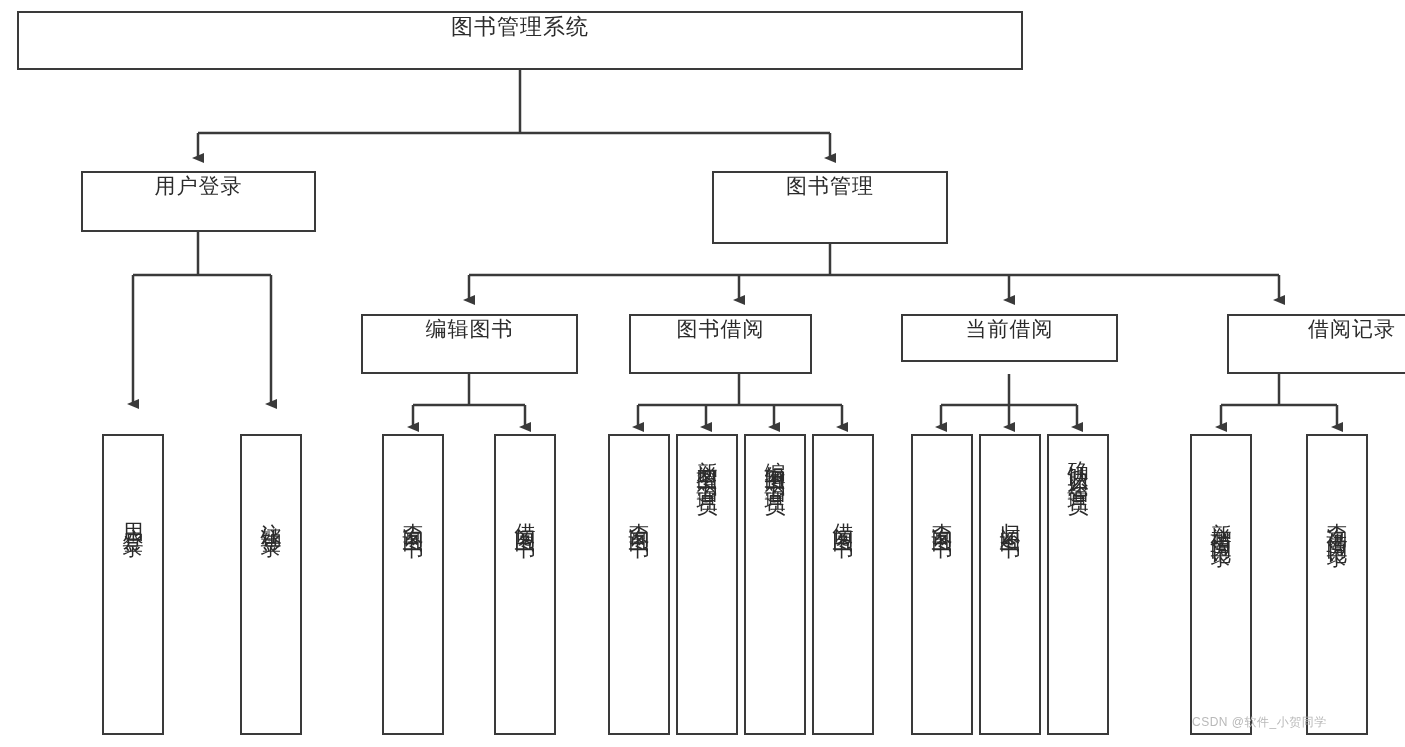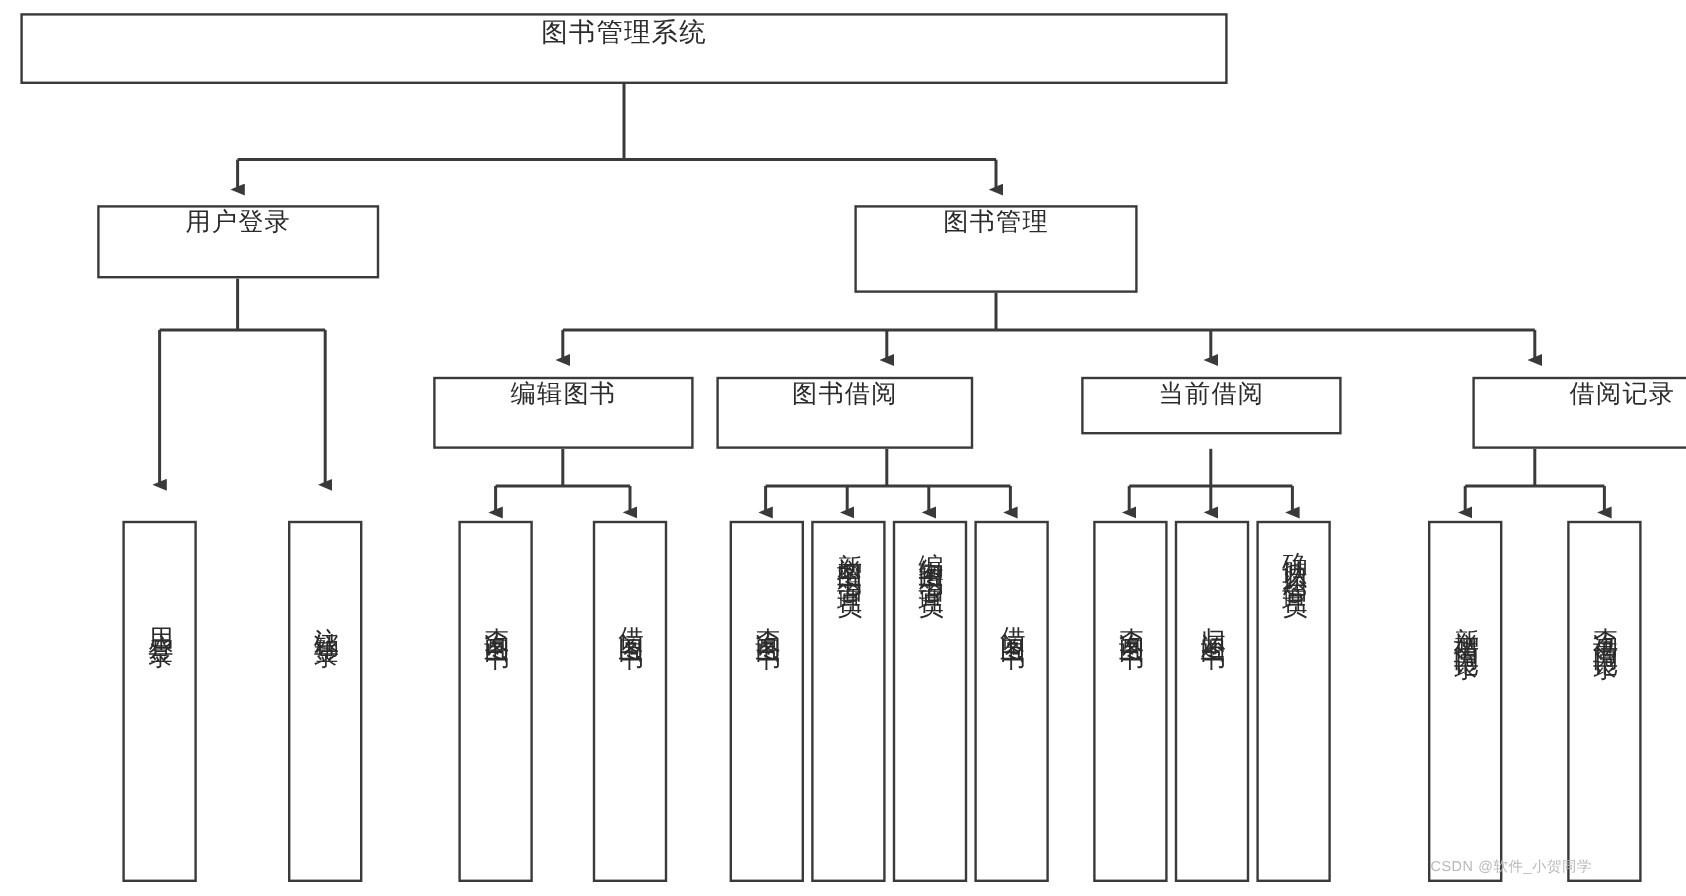--- a/index.html
+++ b/index.html
@@ -140,21 +140,21 @@
   <div class="node horiz" style="left:81px; top:171px; width:235px; height:61px;">
     <span class="node-label">用户登录</span>
   </div>
   <div class="node horiz" style="left:712px; top:171px; width:236px; height:73px;">
     <span class="node-label">图书管理</span>
   </div>
 
   <div class="node horiz" style="left:361px; top:314px; width:217px; height:60px;">
     <span class="node-label">编辑图书</span>
   </div>
-  <div class="node horiz" style="left:597px; top:314px; width:214px; height:60px;">
+  <div class="node horiz" style="left:629px; top:314px; width:183px; height:60px;">
     <span class="node-label">图书借阅</span>
   </div>
   <div class="node horiz" style="left:901px; top:314px; width:217px; height:48px;">
     <span class="node-label">当前借阅</span>
   </div>
   <div class="node horiz" style="left:1227px; top:314px; width:250px; height:60px;">
     <span class="node-label">借阅记录</span>
   </div>
 
   <div class="node leaf center" style="left:102px; top:434px; width:62px; height:301px;">

